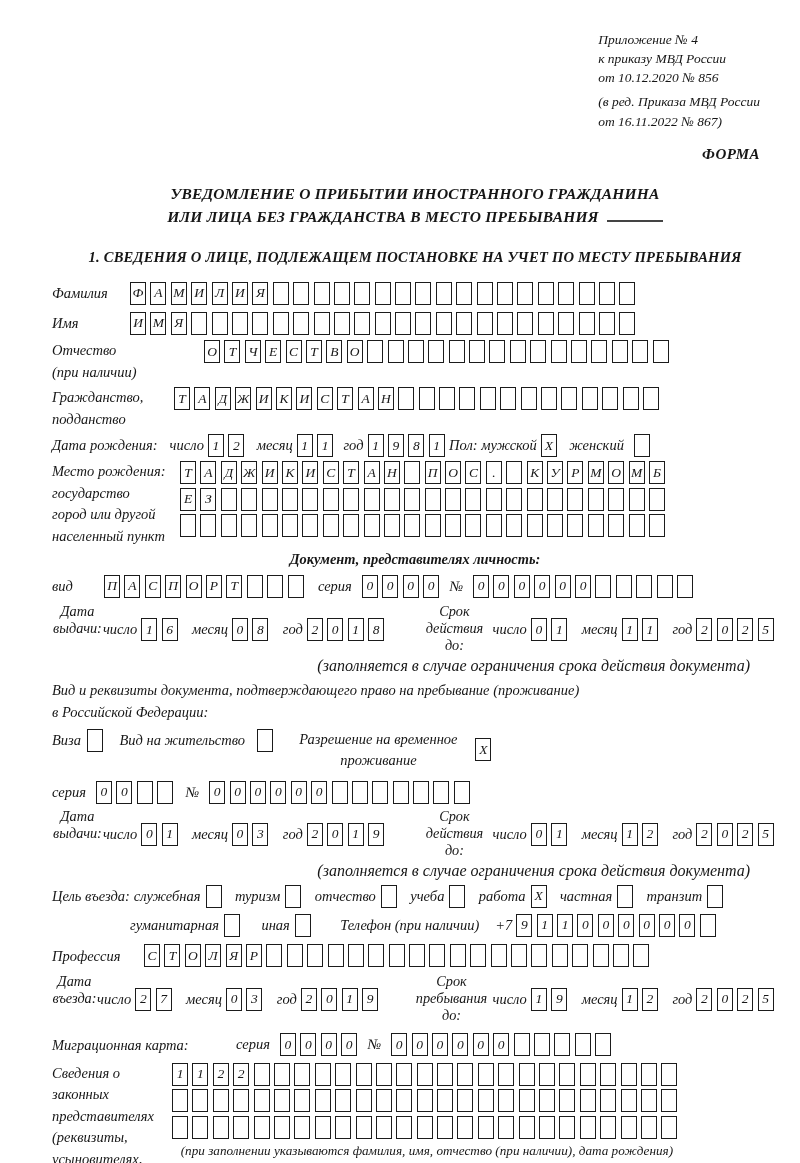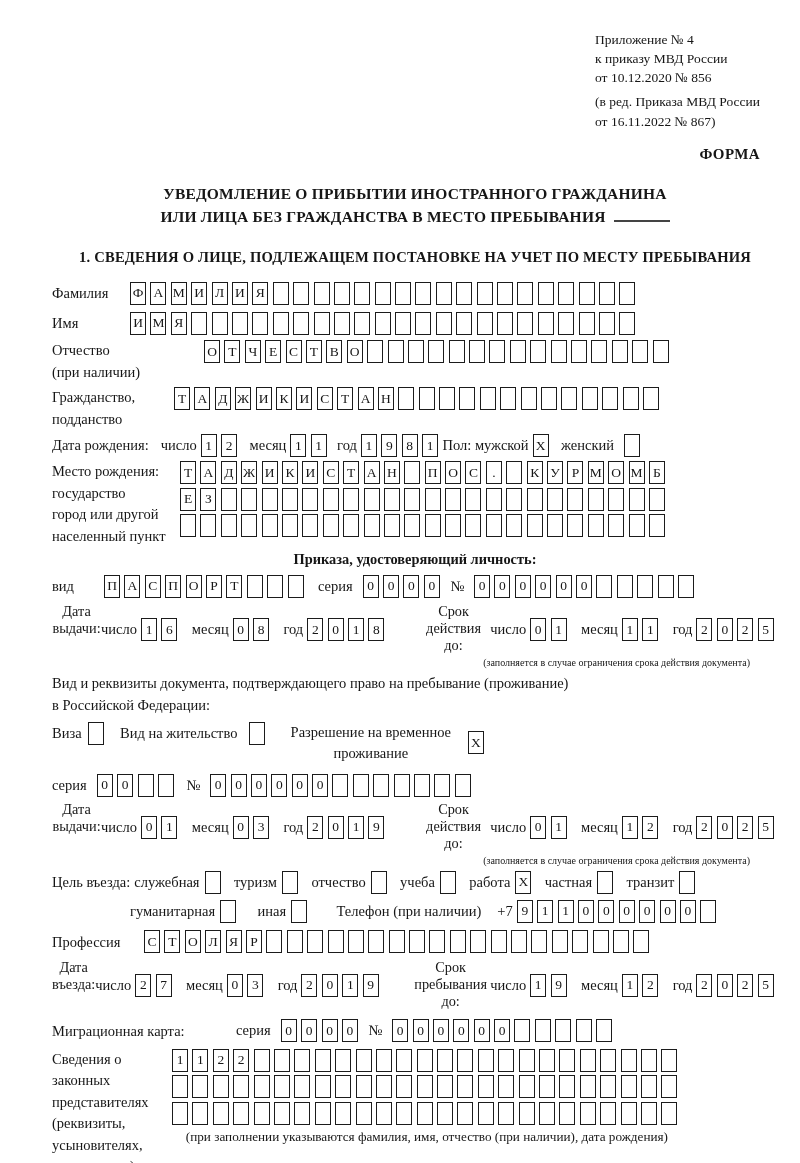--- a/index.html
+++ b/index.html
@@ -2,21 +2,21 @@
 <html><head>
 <meta charset="utf-8">
 <style>
   * { box-sizing: border-box; margin: 0; padding: 0; }
   html, body { width: 800px; height: 1163px; background: #ffffff; overflow: hidden; }
   body {
     font-family: "Liberation Serif", "DejaVu Serif", serif;
     color: #161616;
     font-size: 14.5px;
   }
-  .page { width: 800px; height: 1163px; padding: 30px 22px 0 52px; }
+  .page { width: 800px; height: 1163px; padding: 30px 22px 0 52px; font-style: italic; }
 
   
   .hdr { width: max-content; margin-left: auto; margin-right: 18px; font-size: 13.5px; line-height: 1.42; }
   .hdr .amend { margin-top: 5px; }
   .forma { text-align: right; padding-right: 18px; font-weight: bold; font-size: 15px; margin-top: 15px; letter-spacing: .4px; }
 
   
   .title { margin-top: 19px; text-align: center; font-weight: bold; font-size: 15.5px; line-height: 1.5; letter-spacing: .2px; }
   .blank-line { display: inline-block; width: 56px; height: 13px; border-bottom: 2.5px solid #444; margin-left: 8px; }
   .sec-head { margin-top: 21px; margin-bottom: 14px; text-align: center; font-weight: bold; font-size: 14.6px; letter-spacing: .2px; }
@@ -39,21 +39,21 @@
 
   
   .dates { display: flex; margin-top: 3px; }
   .dg { display: flex; flex-direction: row; }
   .dg-left { width: 372px; }
   .dg-right { margin-left: 28px; }
   .dg-head { text-align: center; margin-bottom: 2px; font-size: 14.3px; }
   .dg-row { display: flex; align-items: center; }
   .dg-row .lab { margin-right: 4px; }
   .dg-row .lab2 { margin-left: 10px; margin-right: 4px; }
-  .note { font-size: 10px; text-align: right; padding-right: 28px; margin: 1px 0 5px; }
+  .note { font-size: 16px; text-align: right; padding-right: 28px; margin: 1px 0 5px; }
 
   .intro p { font-size: 14.5px; line-height: 1.5; }
 
   
   .opts-row { display: flex; align-items: flex-start; margin: 5px 0 10px; }
   .opt-inline { display: inline-flex; align-items: center; }
   .opt-multi { display: inline-flex; align-items: center; }
   .opt-text { display: inline-block; text-align: center; line-height: 1.45; }
   .w178 { width: 178px; } .w182 { width: 182px; }
 
@@ -324,21 +324,21 @@
           <span class="box"></span>
           <span class="box"></span>
           <span class="box"></span>
           <span class="box"></span>
           <span class="box"></span>
           <span class="box"></span>
         </span>
     </span>
   </div>
 
-  <div class="doc-head">Приказа, удостоверяющий личность:</div>
+  <div class="doc-head">Документ, представителях личность:</div>
   <div class="frow vcenter">
     <span class="flabel" style="width:52px">вид</span>
     <span class="boxes">
         <span class="box">П</span>
         <span class="box">А</span>
         <span class="box">С</span>
         <span class="box">П</span>
         <span class="box">О</span>
         <span class="box">Р</span>
         <span class="box">Т</span>

